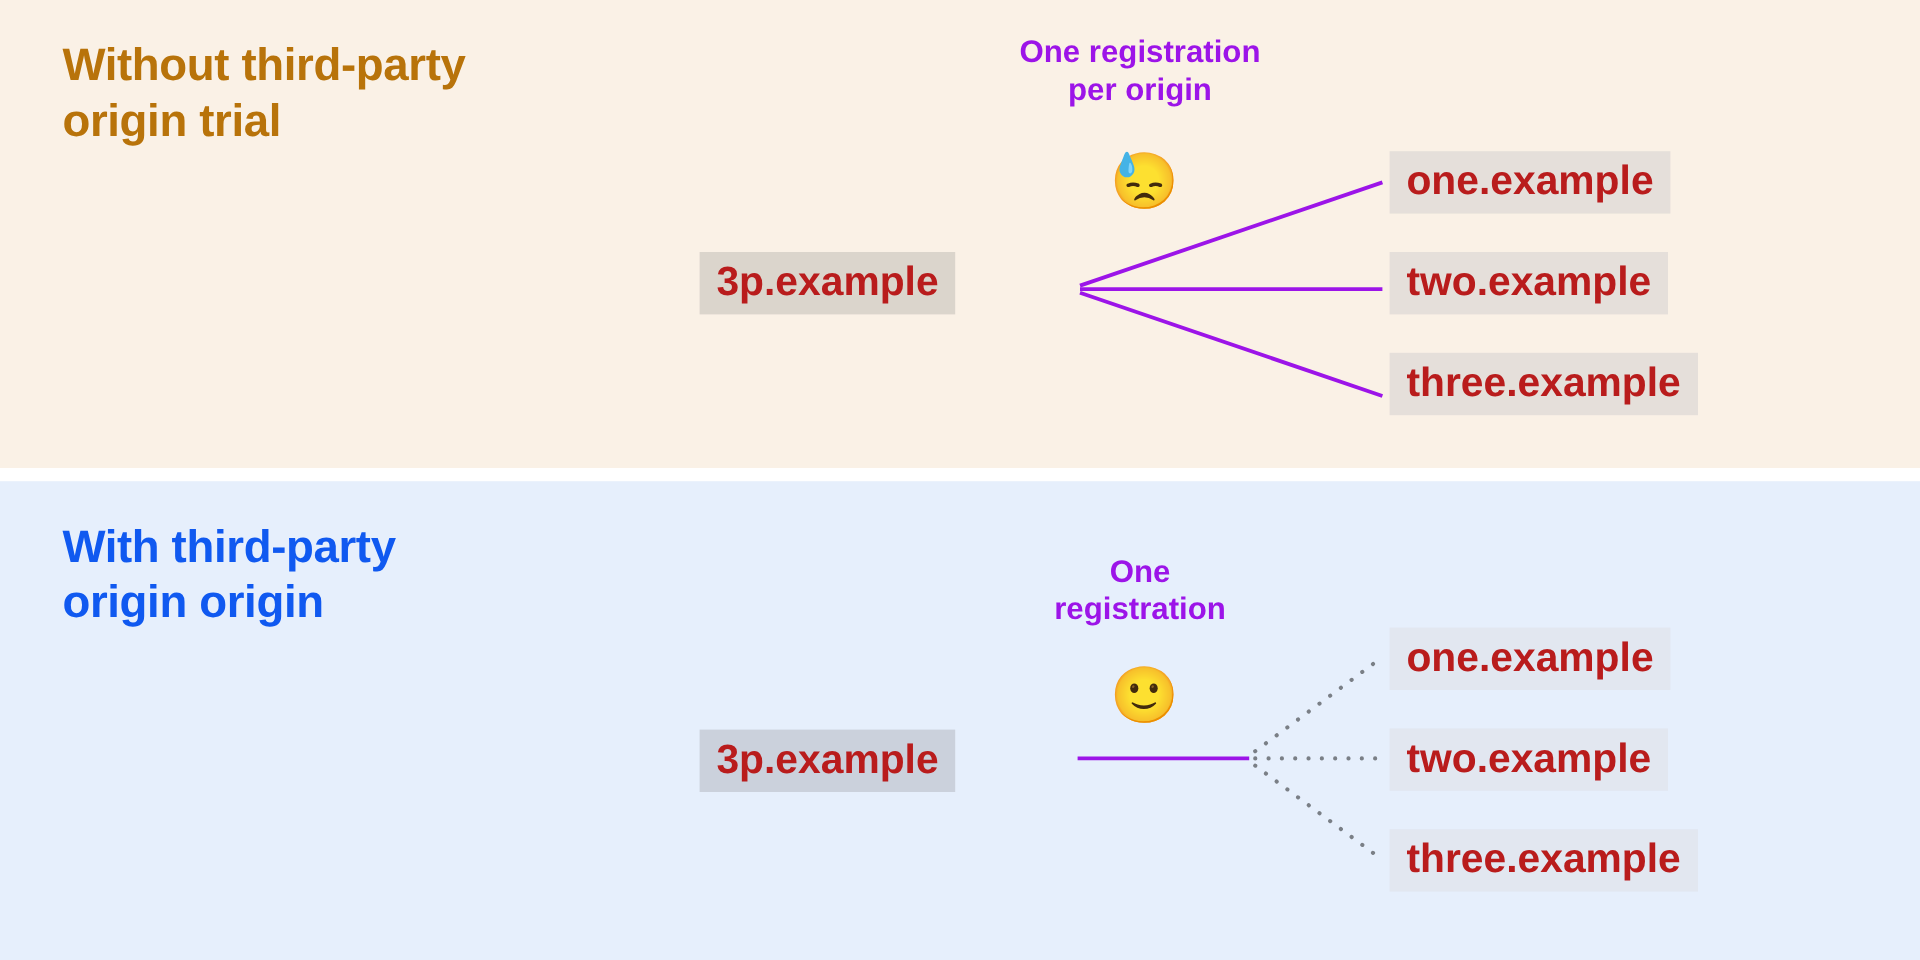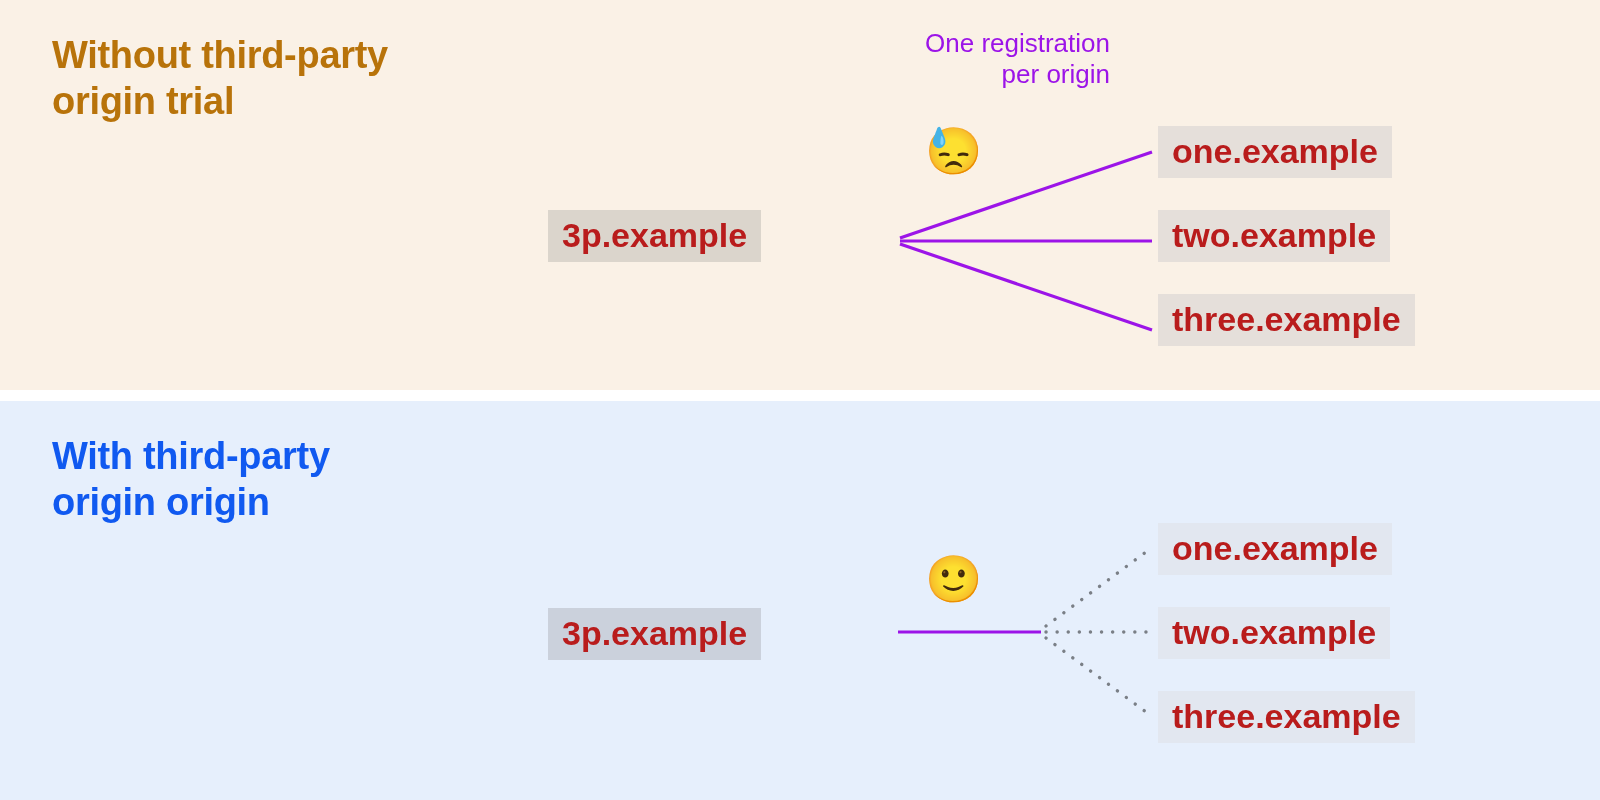--- a/index.html
+++ b/index.html
@@ -53,23 +53,23 @@
     color: #B8730A;
   }
   .panel--with .section-title {
     top: 32px;
     color: #1059F0;
   }
 
   
   .annotation {
     position: absolute;
-    text-align: right;
+    text-align: center;
     font-size: 26px;
-    font-weight: normal;
+    font-weight: bold;
     line-height: 1.18;
     color: #9C14E8;
     white-space: pre-line;
     margin: 0;
   }
   .panel--without .annotation {
     left: 790px;
     top: 28px;
     width: 320px;
   }
@@ -103,21 +103,21 @@
     color: #b91c1c;
     padding: 7px 14px 9px 14px;
     white-space: nowrap;
     line-height: 1.06;
   }
   .chip--warm   { background: #DBD5CC; }
   .chip--cool   { background: #CBD1DC; }
   .chip--warm-light { background: #E5DFDA; }
   .chip--cool-light { background: #E2E7F0; }
 
-  .chip--source { left: 548px; }
+  .chip--source { left: 583px; }
   .panel--without .chip--source { top: 210px; }
   .panel--with   .chip--source { top: 207px; }
 
   .chip--target { left: 1158px; }
   .panel--without .chip--target-1 { top: 126px; }
   .panel--without .chip--target-2 { top: 210px; }
   .panel--without .chip--target-3 { top: 294px; }
   .panel--with   .chip--target-1 { top: 122px; }
   .panel--with   .chip--target-2 { top: 206px; }
   .panel--with   .chip--target-3 { top: 290px; }
@@ -168,20 +168,22 @@
       <line x1="898" y1="231" x2="1041" y2="231" stroke="#9C14E8" stroke-width="3.2"></line>
 
       <line x1="1046" y1="225" x2="1150" y2="148" stroke="#7A7F86" stroke-width="3.4" stroke-linecap="round" stroke-dasharray="0.1 11"></line>
       <line x1="1046" y1="231" x2="1150" y2="231" stroke="#7A7F86" stroke-width="3.4" stroke-linecap="round" stroke-dasharray="0.1 11"></line>
       <line x1="1046" y1="237" x2="1150" y2="314" stroke="#7A7F86" stroke-width="3.4" stroke-linecap="round" stroke-dasharray="0.1 11"></line>
     </svg>
 
     <h2 class="section-title">With third-party
 origin origin</h2>
 
+    <p class="annotation">One
+registration</p>
 
     <span class="emoji">🙂</span>
 
     <div class="chip chip--cool chip--source">3p.example</div>
 
     <div class="chip chip--cool-light chip--target chip--target-1">one.example</div>
     <div class="chip chip--cool-light chip--target chip--target-2">two.example</div>
     <div class="chip chip--cool-light chip--target chip--target-3">three.example</div>
   </section>
 

